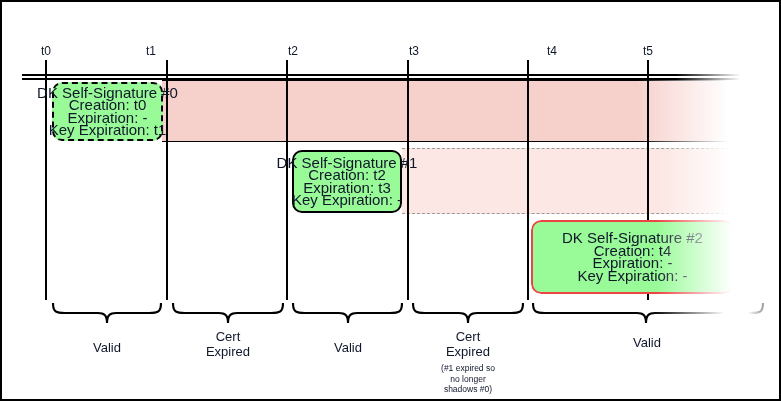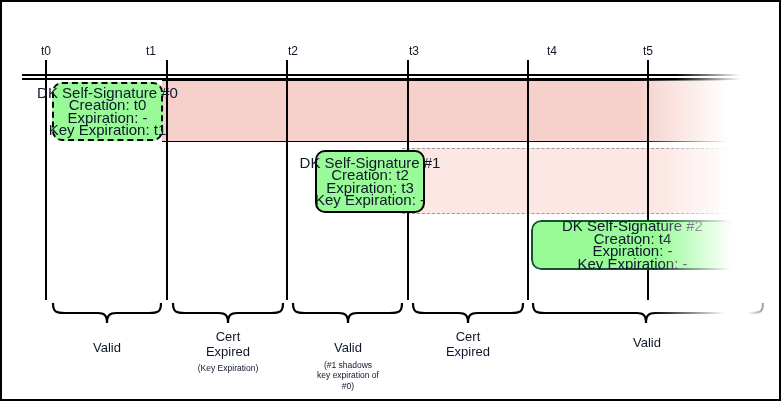--- a/index.html
+++ b/index.html
@@ -54,23 +54,23 @@
 
   
   .sigbox {
     position:absolute; box-sizing:border-box; z-index:3;
     background:#99fb98; border-radius:10px;
     display:flex; flex-direction:column; align-items:center; justify-content:center;
     text-align:center;
   }
   .sigbox .sig-line { font-size:15px; line-height:12.5px; white-space:nowrap; }
   .sig-0 { left:50px;  top:80px;  width:111px; height:59px; border:2px dashed #000; }
-  .sig-1 { left:290px; top:148px; width:110px; height:63px; border:2px solid #000;margin-left:23px; }
+  .sig-1 { left:290px; top:148px; width:110px; height:63px; border:2px solid #000; }
   .sig-2 {
-    left:529px; top:218px; width:203px; height:50px; border:2px solid #14532d;
+    left:529px; top:218px; width:203px; height:74px; border:2px solid #ef4444;
     -webkit-mask-image:linear-gradient(to right,#000 62%,transparent 99%);
     mask-image:linear-gradient(to right,#000 62%,transparent 99%);
   }
 
   
   .brace { position:absolute; top:299px; z-index:2; }
   .brace path { fill:none; stroke:#000; stroke-width:2.2; }
   .brace-0 { left:50px; }
   .brace-1 { left:170px; }
   .brace-2 { left:290px; }
@@ -155,29 +155,28 @@
     <path d="M1,2 C1,11 4,12 13,12 L105,12 C111,12 114,14 114,22 C114,14 117,12 123,12 L219,12 C228,12 231,11 231,2"></path>
   </svg>
 
   <div class="period period-0">
     <div class="period-label">Valid</div>
     <div class="period-note"></div>
   </div>
   <div class="period period-1">
     <div class="period-label">Cert
 Expired</div>
-    <div class="period-note">(Key Expiration)</div>
   </div>
   <div class="period period-2">
     <div class="period-label">Valid</div>
-    <div class="period-note">(#1 shadows
-key expiration of
-#0)</div>
   </div>
   <div class="period period-3">
     <div class="period-label">Cert
 Expired</div>
+    <div class="period-note">(#1 expired so
+no longer
+shadows #0)</div>
   </div>
   <div class="period period-4">
     <div class="period-label">Valid</div>
   </div>
 
 </div>
 
 </body></html>

